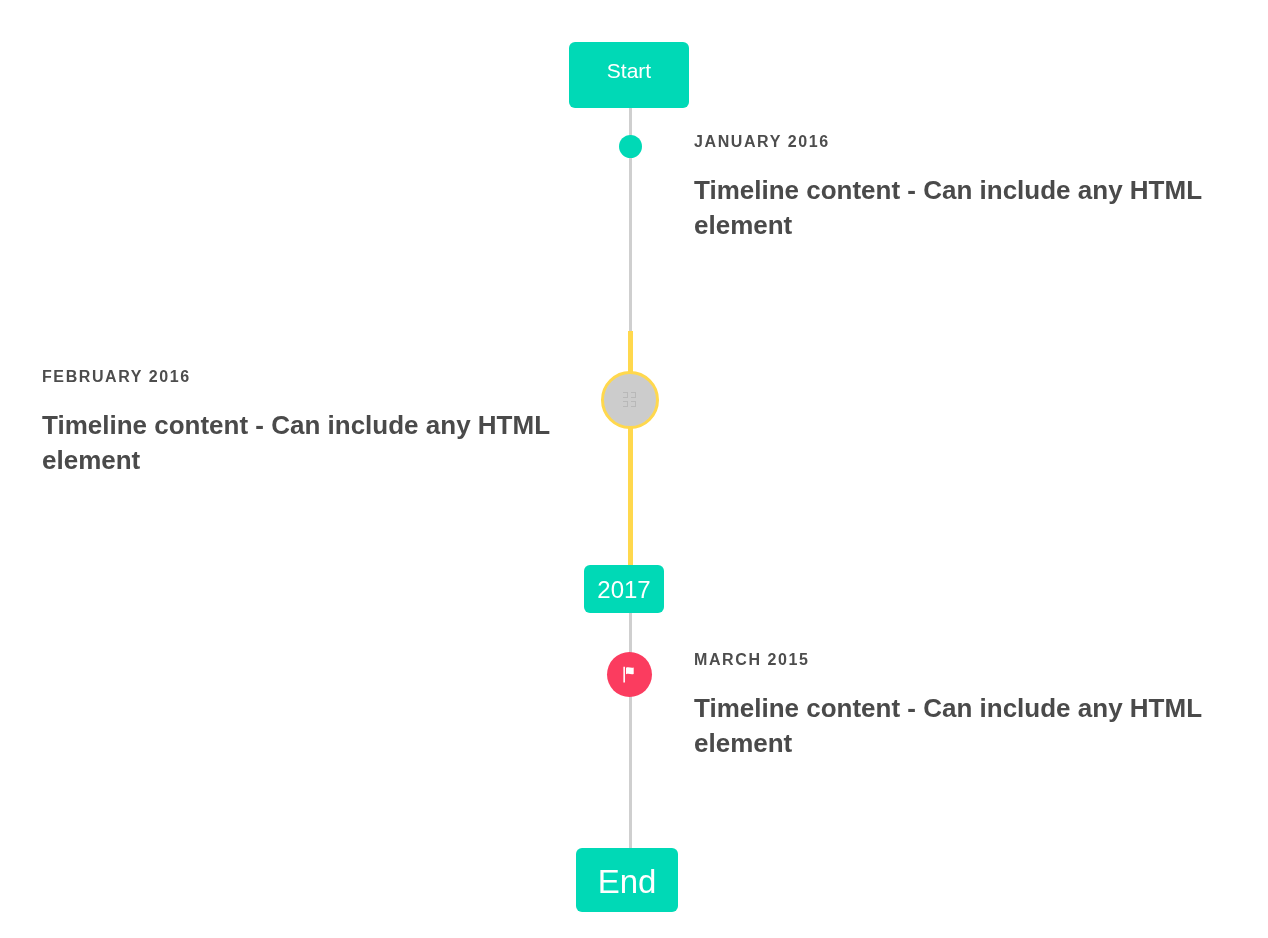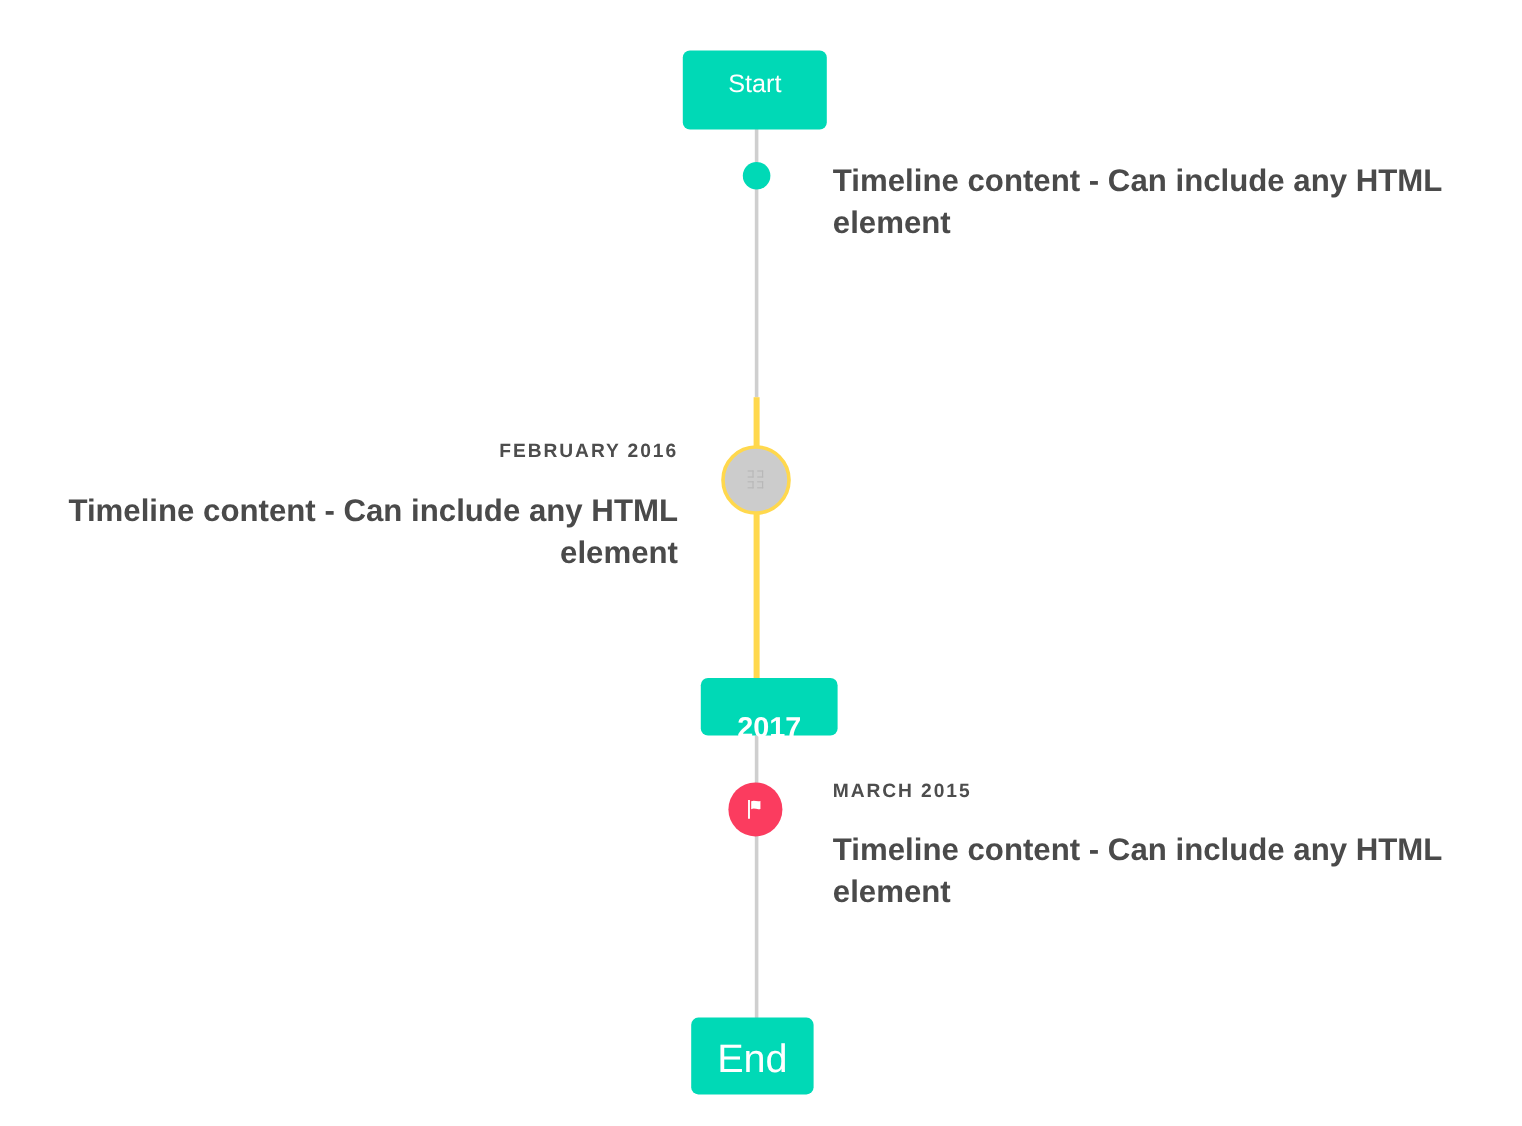--- a/index.html
+++ b/index.html
@@ -48,24 +48,23 @@
     z-index: 4;
   }
   .badge-start {
     left: 569px; top: 42px;
     width: 120px; height: 66px;
     font-size: 21px;
     padding-top: 18px;
   }
   .badge-2017 {
     left: 584px; top: 565px;
-    width: 114px; height: 48px;
+    width: 80px; height: 48px;
     font-size: 24px;
-    padding-top: 30px;
-    font-weight: bold;
+    padding-top: 13px;
   }
   .badge-end {
     left: 576px; top: 848px;
     width: 102px; height: 64px;
     font-size: 33px;
     padding-top: 17px;
   }
 
   
   .marker {
@@ -114,21 +113,21 @@
     background: #fb3c5f;
     display: flex;
     align-items: center;
     justify-content: center;
   }
   .marker-flag-pink svg { display: block; }
 
   
   .entry { position: absolute; }
   .entry-right { left: 694px; width: 528px; text-align: left; }
-  .entry-left  { left: 42px;  width: 523px; text-align: right; }
+  .entry-left  { left: 42px;  width: 523px; text-align: left; }
 
   .entry-date {
     font-size: 16px;
     font-weight: bold;
     letter-spacing: 1.6px;
     color: #4d4d4d;
     margin: 0 0 22px 0;
   }
   .entry-body {
     font-size: 26px;
@@ -146,20 +145,21 @@
 <body>
 
 <div class="axis axis-seg-1"></div>
 <div class="axis-hl"></div>
 <div class="axis axis-seg-3"></div>
 
 <div class="badge badge-start">Start</div>
 
 <div class="marker marker-dot-teal"></div>
 <div class="entry entry-right entry-jan">
+  <p class="entry-date">JANUARY 2016</p>
   <p class="entry-body">Timeline content - Can include any HTML element</p>
 </div>
 
 <div class="marker marker-big-yellow">
   <span class="glyph-missing">
     <i></i>
       <i></i>
       <i></i>
       <i></i>
   </span>

